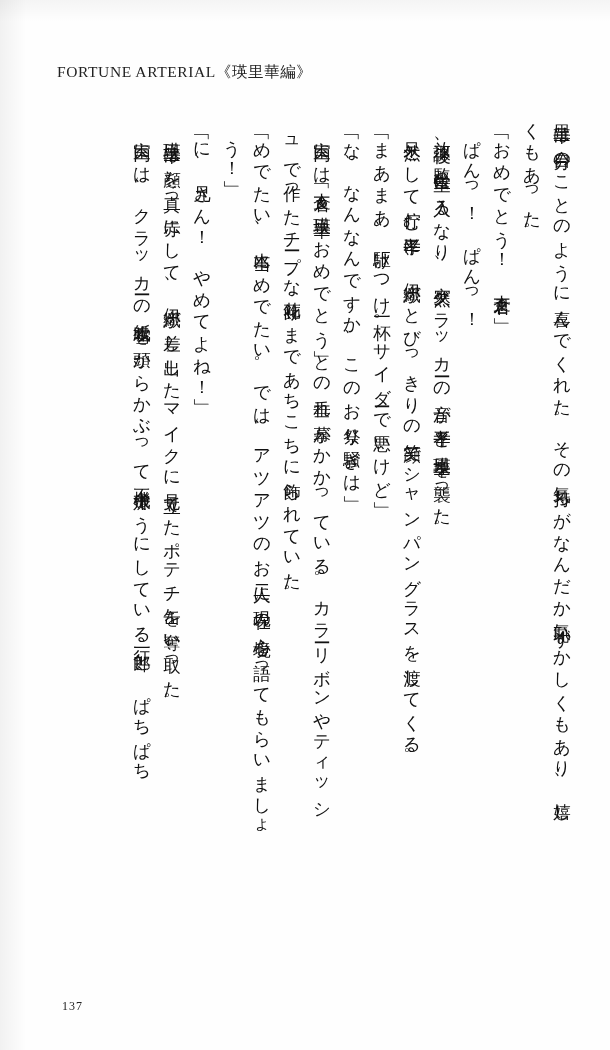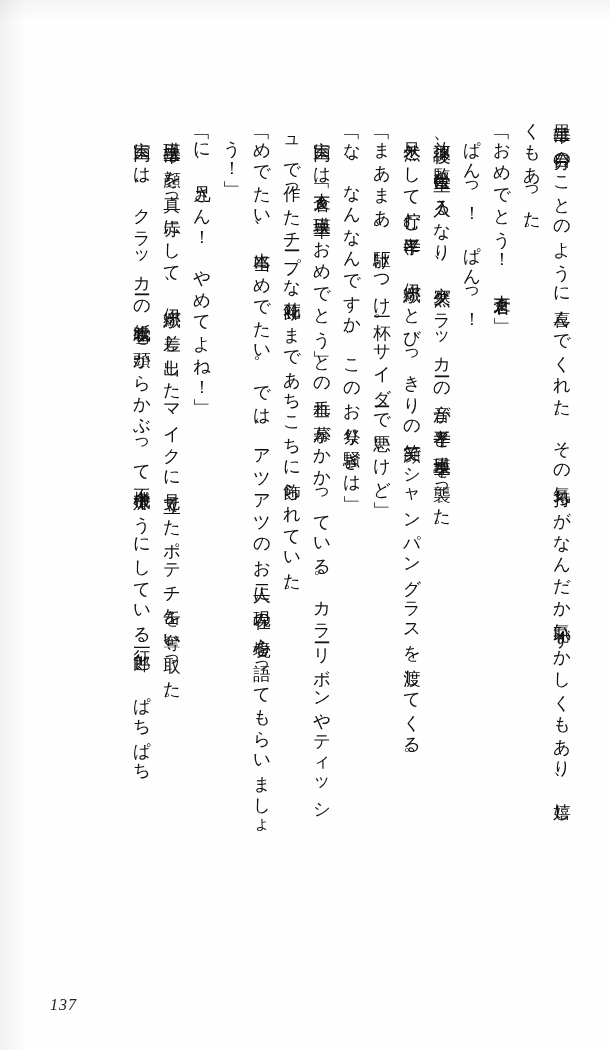--- a/index.html
+++ b/index.html
@@ -67,27 +67,26 @@
   }
 
   
   .col.indent {
     padding-top: 18px;
     height: 812px;
   }
 
   .page-number {
     position: absolute;
-    left: 50px;
+    left: 62px;
     bottom: 36px;
-    font-size: 16px;
+    font-size: 12px;
     letter-spacing: 1px;
     color: #222;
     font-family: "Liberation Serif", "DejaVu Serif", serif;
-    font-style: italic;
   }
 
   
   .edge-shade-left {
     position: absolute;
     left: 0; top: 0;
     width: 26px; height: 1050px;
     background: linear-gradient(to right, rgba(0,0,0,0.05), rgba(0,0,0,0));
     pointer-events: none;
   }
@@ -100,20 +99,21 @@
   }
 </style>
 </head>
 <body>
 
 <div class="page">
 
   <div class="edge-shade-left"></div>
   <div class="edge-shade-top"></div>
 
+  <div class="running-header">FORTUNE ARTERIAL《瑛里華編》</div>
 
   <div class="body-text">
     <div class="col">里華は自分のことのように喜んでくれた。その気持ちがなんだか気恥ずかしくもあり、嬉し</div>
     <div class="col">くもあった。</div>
     <div class="col indent">「おめでとう！　支倉君！」</div>
     <div class="col indent">ぱんっ！　ぱんっ！</div>
     <div class="col indent">放課後、監督生室に入るなり、突然クラッカーの音が孝平と瑛里華を襲った。</div>
     <div class="col indent">呆然として佇む孝平に、伊織がとびっきりの笑顔でシャンパングラスを渡してくる。</div>
     <div class="col indent">「まあまあ、駆けつけ一杯。サイダーで悪いけど」</div>
     <div class="col indent">「な、なんなんですか、このお祭り騒ぎは」</div>

